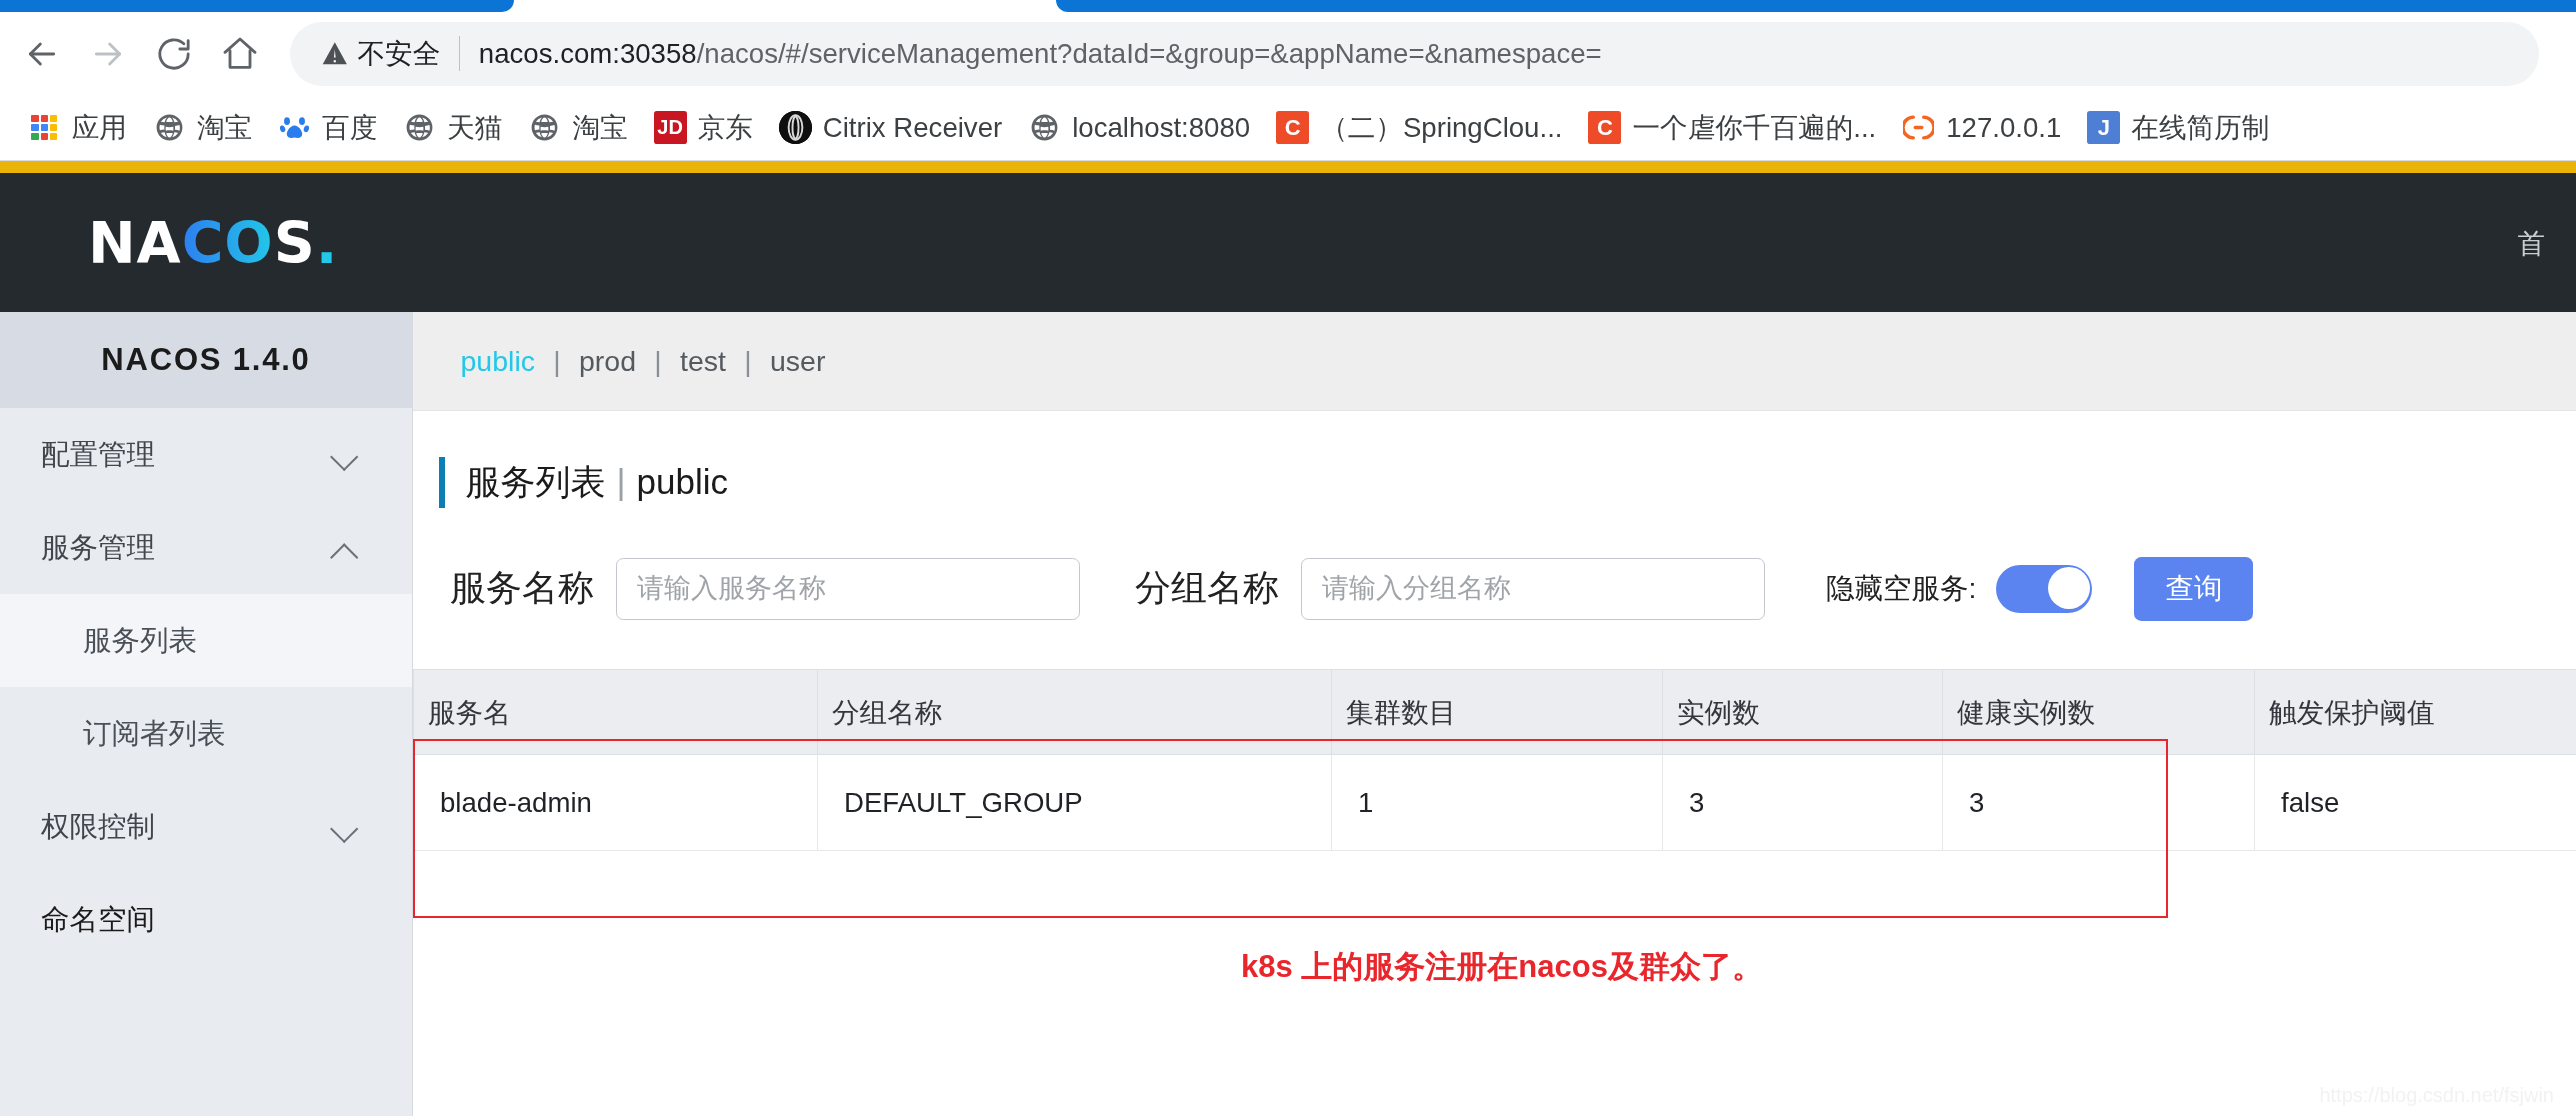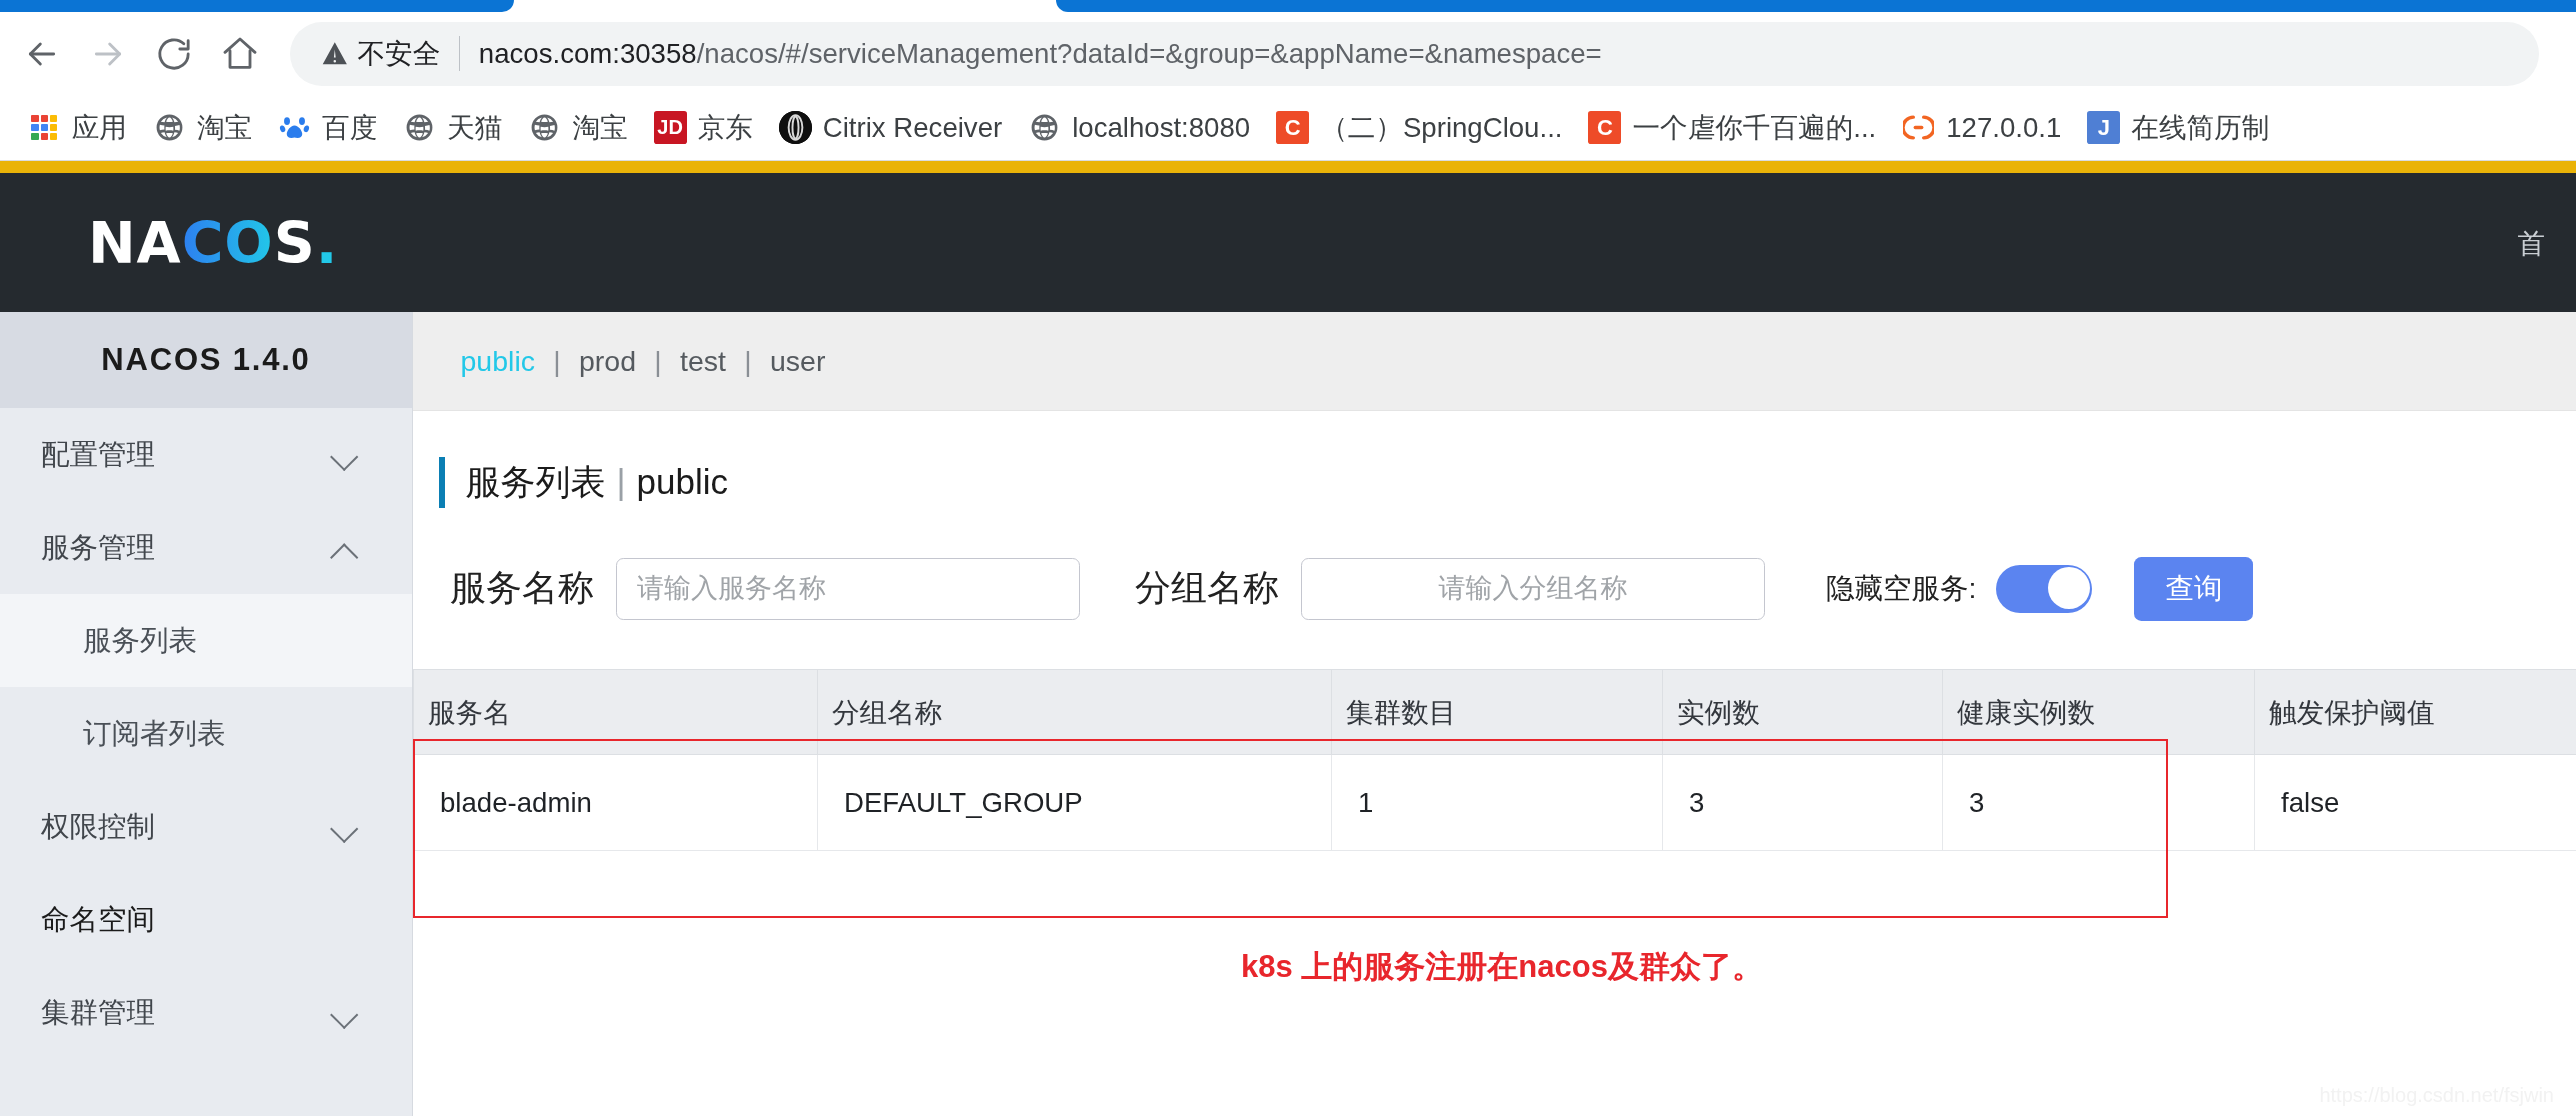--- a/index.html
+++ b/index.html
@@ -249,21 +249,21 @@
     height: 62px; border: 0.9px solid #c4c6cf;
     border-radius: 7.3px; background: #fff;
     margin-left: 22px;
     padding: 0 20px;
     font-size: 27px; color: #333;
     font-family: "Liberation Sans", sans-serif;
     outline: none;
   }
   .text-input::placeholder { color: #a0a4a8; }
   #svc-input { width: 464px; }
-  #grp-input { width: 464px; text-align: center; }
+  #grp-input { width: 464px; }
   .toggle-label {
     font-size: 28.5px; font-weight: normal; color: #222;
     margin-left: 61px; white-space: nowrap;
   }
   .toggle {
     width: 96px; height: 48px; border-radius: 24px;
     background: #5b84f0;
     margin-left: 20px;
     position: relative; flex: 0 0 auto;
   }
@@ -538,24 +538,20 @@
 
       <div class="sb-item">
         <span>权限控制</span>
         <span class="chev"></span>
       </div>
 
       <div class="sb-item bold">
         <span>命名空间</span>
       </div>
 
-      <div class="sb-item">
-        <span>集群管理</span>
-        <span class="chev"></span>
-      </div>
     </div>
 
     <div class="content">
 
       <div class="ns-tabs">
         <span class="ns-tab active">public</span>
         <span class="ns-div">|</span>
         <span class="ns-tab">prod</span>
         <span class="ns-div">|</span>
         <span class="ns-tab">test</span>

